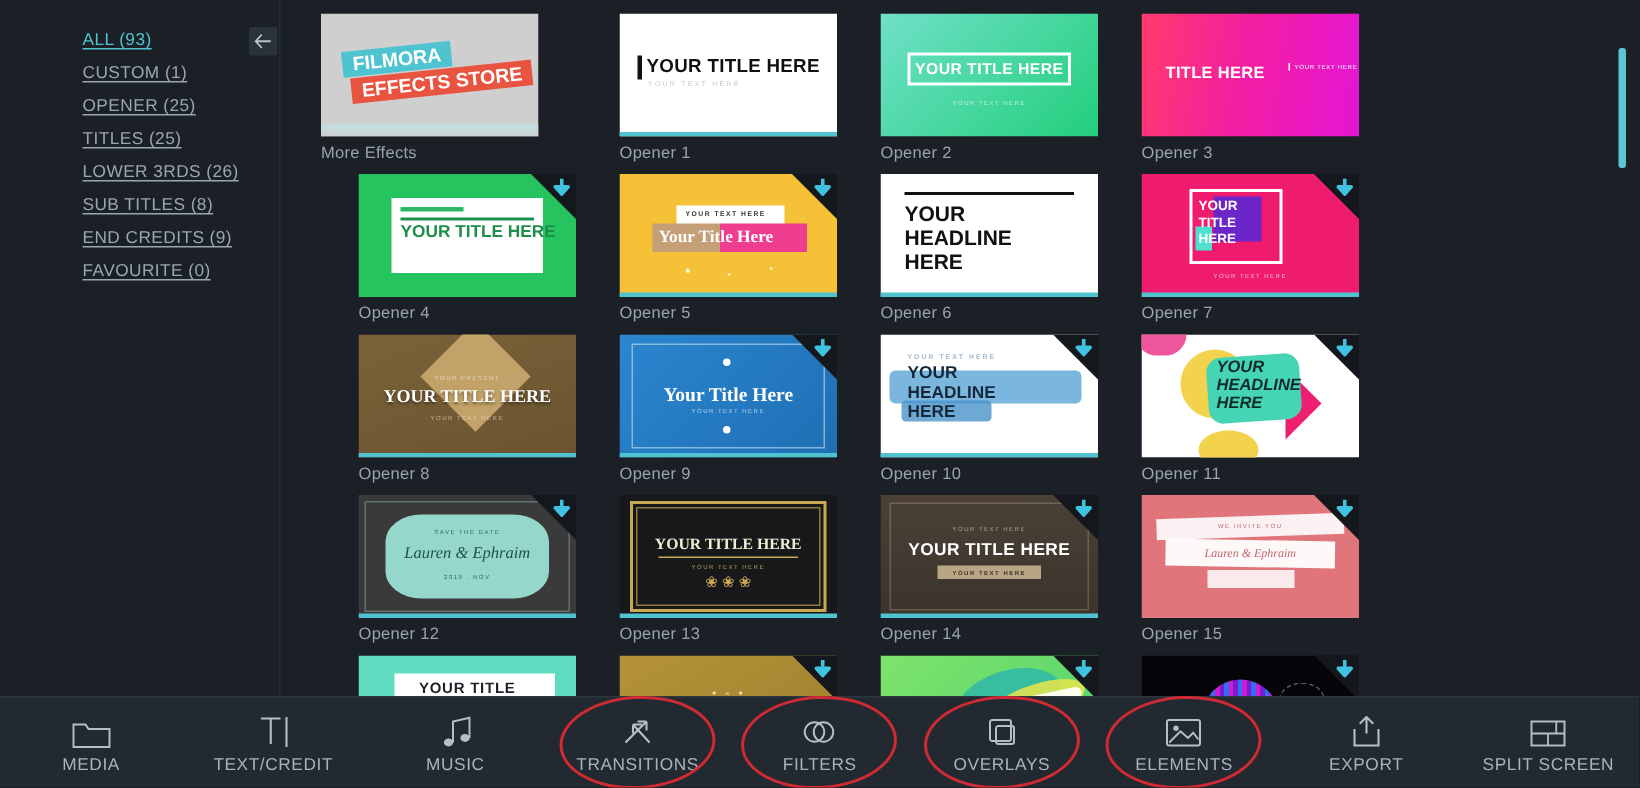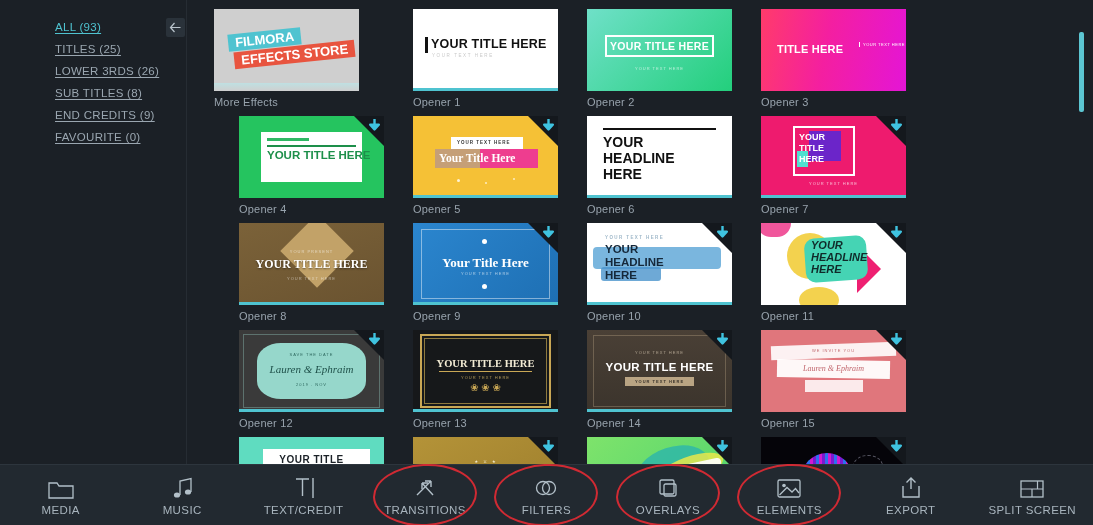--- a/index.html
+++ b/index.html
@@ -109,20 +109,22 @@
   }
 </style>
 </head>
 <body>
 
 <div id="app">
 
   <div id="sidebar">
     <div id="cat-list">
         <div class="cat-item active">ALL (93)</div>
+        <div class="cat-item">CUSTOM (1)</div>
+        <div class="cat-item">OPENER (25)</div>
         <div class="cat-item">TITLES (25)</div>
         <div class="cat-item">LOWER 3RDS (26)</div>
         <div class="cat-item">SUB TITLES (8)</div>
         <div class="cat-item">END CREDITS (9)</div>
         <div class="cat-item">FAVOURITE (0)</div>
       </div>
     <div id="collapse-btn">
       <span>
         <svg width="13" height="11" viewBox="0 0 13 11">
           <path d="M5.5 1 L1.5 5.5 L5.5 10 M1.8 5.5 H11.5" fill="none" stroke="#b9c4cc" stroke-width="1.2"></path>
@@ -450,34 +452,34 @@
         <span class="ico">
           <svg width="26" height="20" viewBox="0 0 26 20">
             <path d="M1 4 H9 L11 7 H25 V19 H1 Z" fill="none" stroke="#b3c0c9" stroke-width="1.3"></path>
           </svg>
         </span>
         <span class="lbl">MEDIA</span>
       </div>
       <div class="tool">
         <span class="ico">
           <svg width="24" height="22" viewBox="0 0 24 22">
+            <path d="M4 2 H17 M10.5 2 V19 M21 1 V21" fill="none" stroke="#b3c0c9" stroke-width="1.4"></path>
+          </svg>
+        </span>
+        <span class="lbl">TEXT/CREDIT</span>
+      </div>
+      <div class="tool">
+        <span class="ico">
+          <svg width="24" height="22" viewBox="0 0 24 22">
             <path d="M10 18 V4 L21 1.5 V15" fill="none" stroke="#b3c0c9" stroke-width="1.3"></path>
             <ellipse cx="7" cy="18" rx="3.1" ry="2.6" fill="#b3c0c9"></ellipse>
             <ellipse cx="18" cy="15" rx="3.1" ry="2.6" fill="#b3c0c9"></ellipse>
           </svg>
         </span>
         <span class="lbl">MUSIC</span>
-      </div>
-      <div class="tool">
-        <span class="ico">
-          <svg width="24" height="22" viewBox="0 0 24 22">
-            <path d="M4 2 H17 M10.5 2 V19 M21 1 V21" fill="none" stroke="#b3c0c9" stroke-width="1.4"></path>
-          </svg>
-        </span>
-        <span class="lbl">TEXT/CREDIT</span>
       </div>
       <div class="tool">
         <span class="ico">
           <svg width="24" height="22" viewBox="0 0 24 22">
             <path d="M4 18 L18 4 M18 4 H12 M18 4 V10" fill="none" stroke="#b3c0c9" stroke-width="1.4"></path>
             <path d="M20 18 L9 6 M9 6 H15 M9 6 V12" fill="none" stroke="#b3c0c9" stroke-width="1.4"></path>
           </svg>
         </span>
         <span class="lbl">TRANSITIONS</span>
         <div class="circle-anno" style="border-color: rgb(208, 42, 51);"></div>

